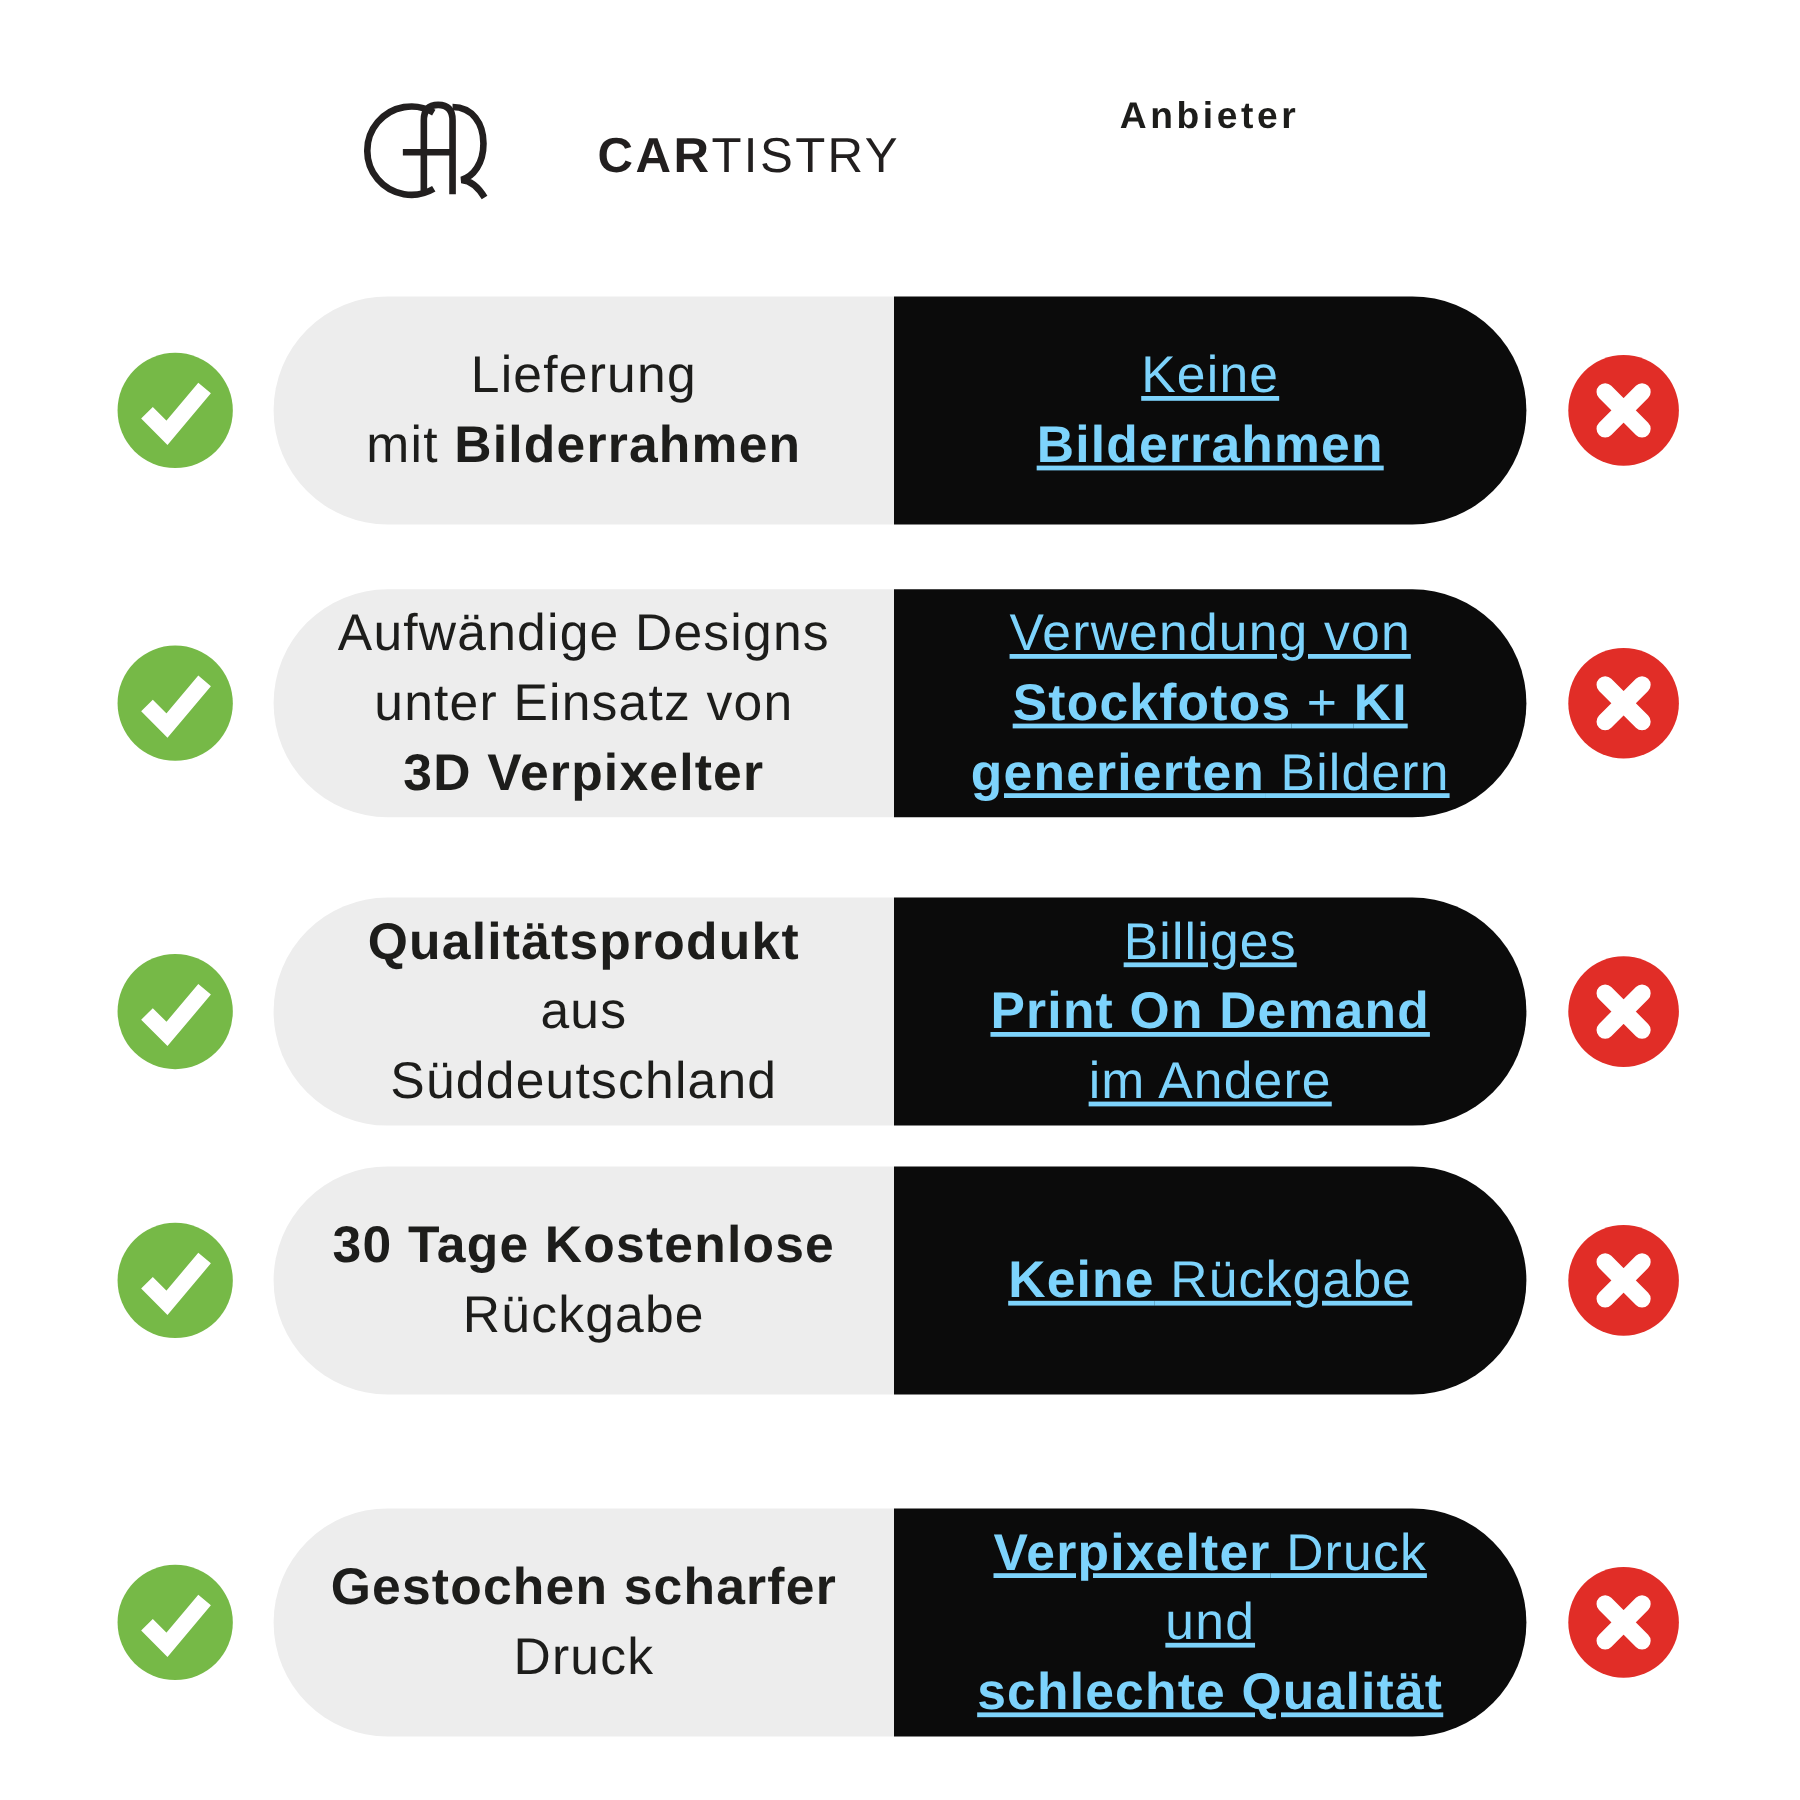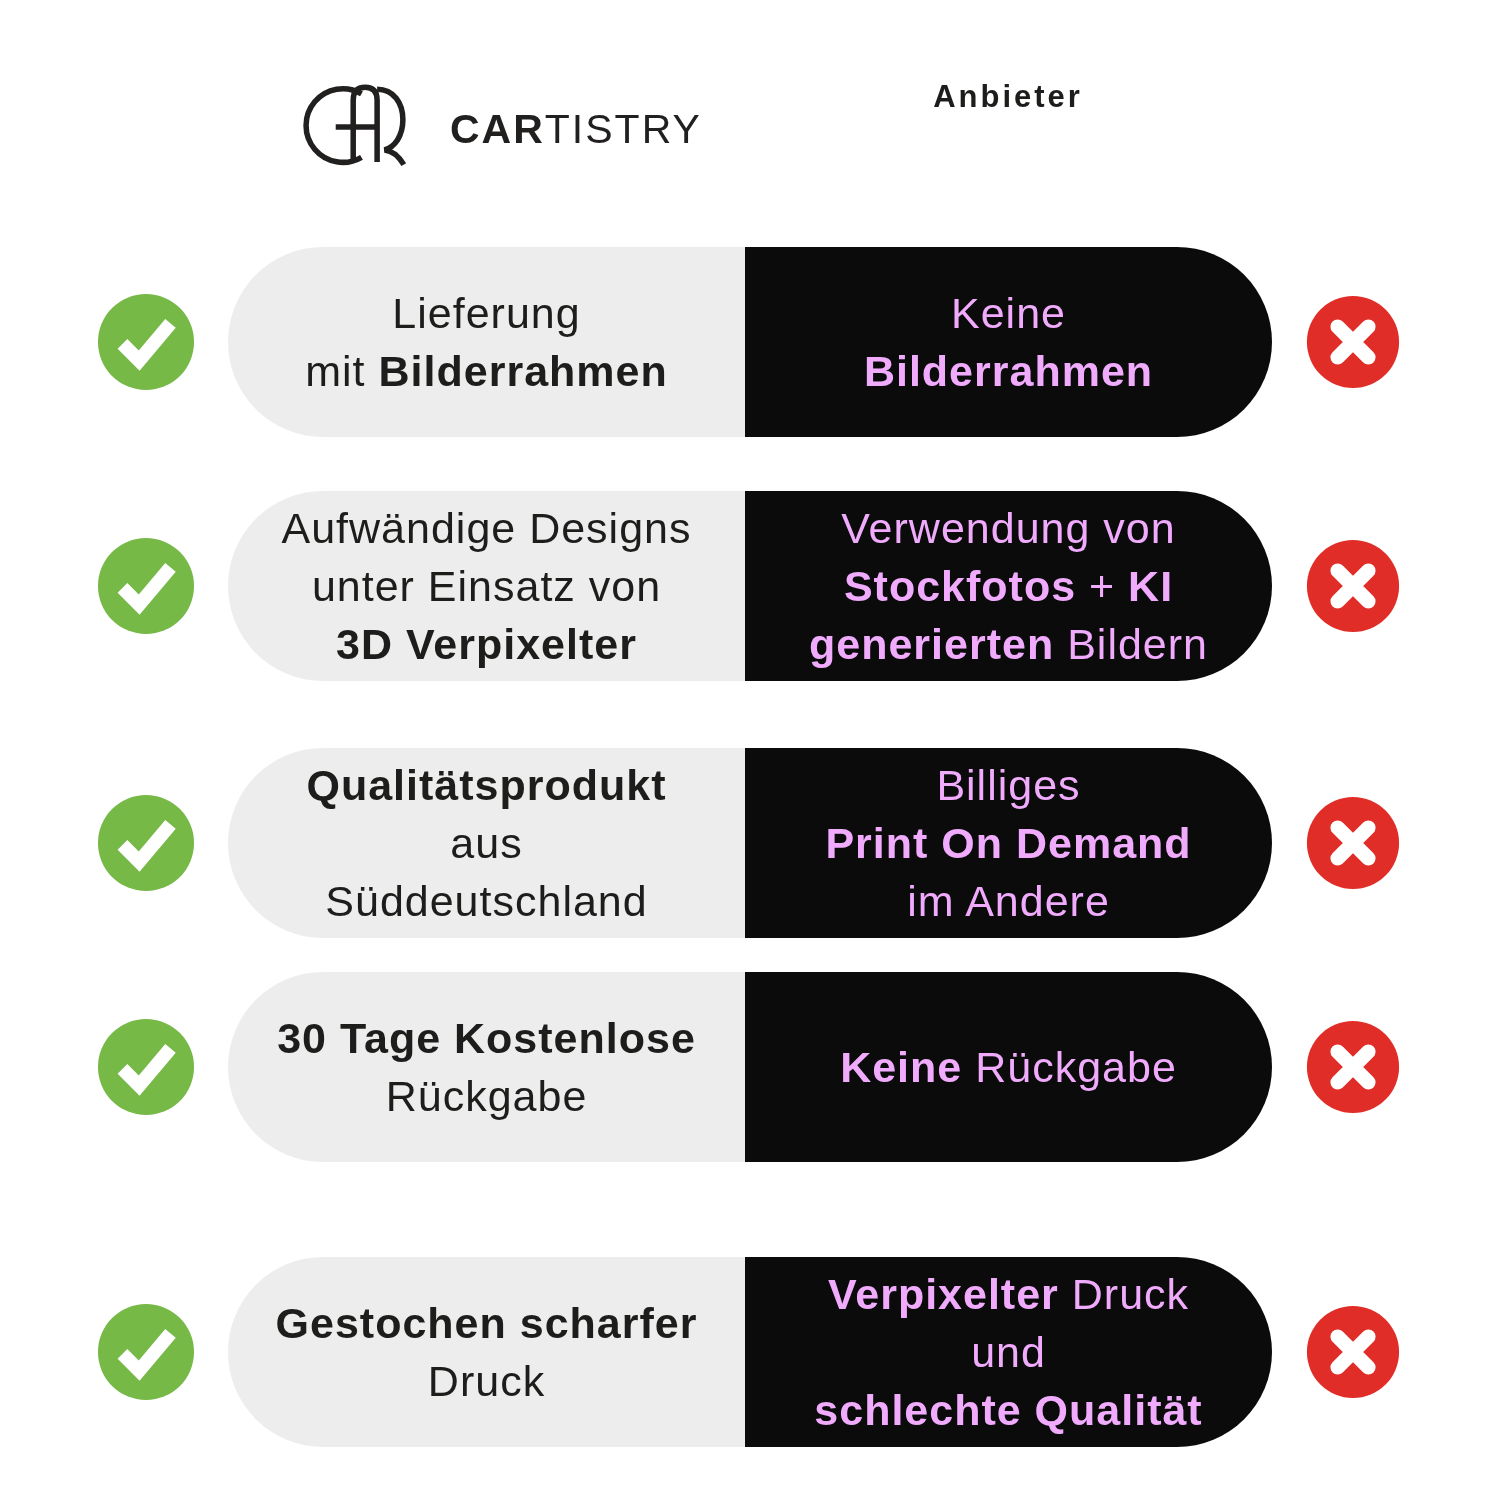--- a/index.html
+++ b/index.html
@@ -9,33 +9,33 @@
   html,body{margin:0;padding:0;background:#fff;}
   .canvas{
     position:relative;width:1500px;height:1500px;background:var(--paper);
     font-family:"Liberation Sans","DejaVu Sans",sans-serif;color:var(--ink);
     overflow:hidden;
   }
   
   .brand{position:absolute;left:298px;top:68px;display:flex;align-items:center;gap:14px;}
   .brand-logo{width:138px;height:116px;}
   .brand-logo path{fill:none;stroke:#221f1f;stroke-width:6;}
-  .brand-name{font-size:41px;letter-spacing:2px;color:#221f1f;padding-top:6px;}
+  .brand-name{font-size:41px;letter-spacing:2px;color:#221f1f;padding-top:6px;margin-left:48px;}
   .col-header{position:absolute;left:745px;top:70px;width:526px;text-align:center;}
   .ch1{font-size:48px;font-weight:700;line-height:58px;letter-spacing:1px;}
   .ch2{font-size:31px;font-weight:700;line-height:54px;letter-spacing:3px;}
   
   .row{position:absolute;left:0;width:1500px;height:190px;}
   .pill{
     position:absolute;top:0;height:190px;display:flex;flex-direction:column;
     justify-content:center;align-items:center;
     font-size:43px;line-height:58px;letter-spacing:1px;
   }
   .pill-left{left:228px;width:517px;background:var(--pill_gray);border-radius:95px 0 0 95px;color:var(--ink);}
-  .pill-right{left:745px;width:527px;background:var(--pill_black);border-radius:0 95px 95px 0;color:#f0abfc;}
+  .pill-right{left:745px;width:527px;background:var(--pill_black);border-radius:0 95px 95px 0;color:#7dd3fc;text-decoration:underline;}
   .b{font-weight:700;}
   .icon{position:absolute;display:block;}
   .icon-check{left:97px;top:46px;width:98px;height:98px;}
   .icon-cross{left:1305px;top:47px;width:96px;height:96px;}
   .r1{top:247px;} .r2{top:491px;} .r3{top:730px;margin-top:18px;} .r4{top:972px;} .r5{top:1257px;padding-left:24px;}
 </style>
 </head>
 <body>
 
 <svg width="0" height="0" style="position:absolute" aria-hidden="true">

